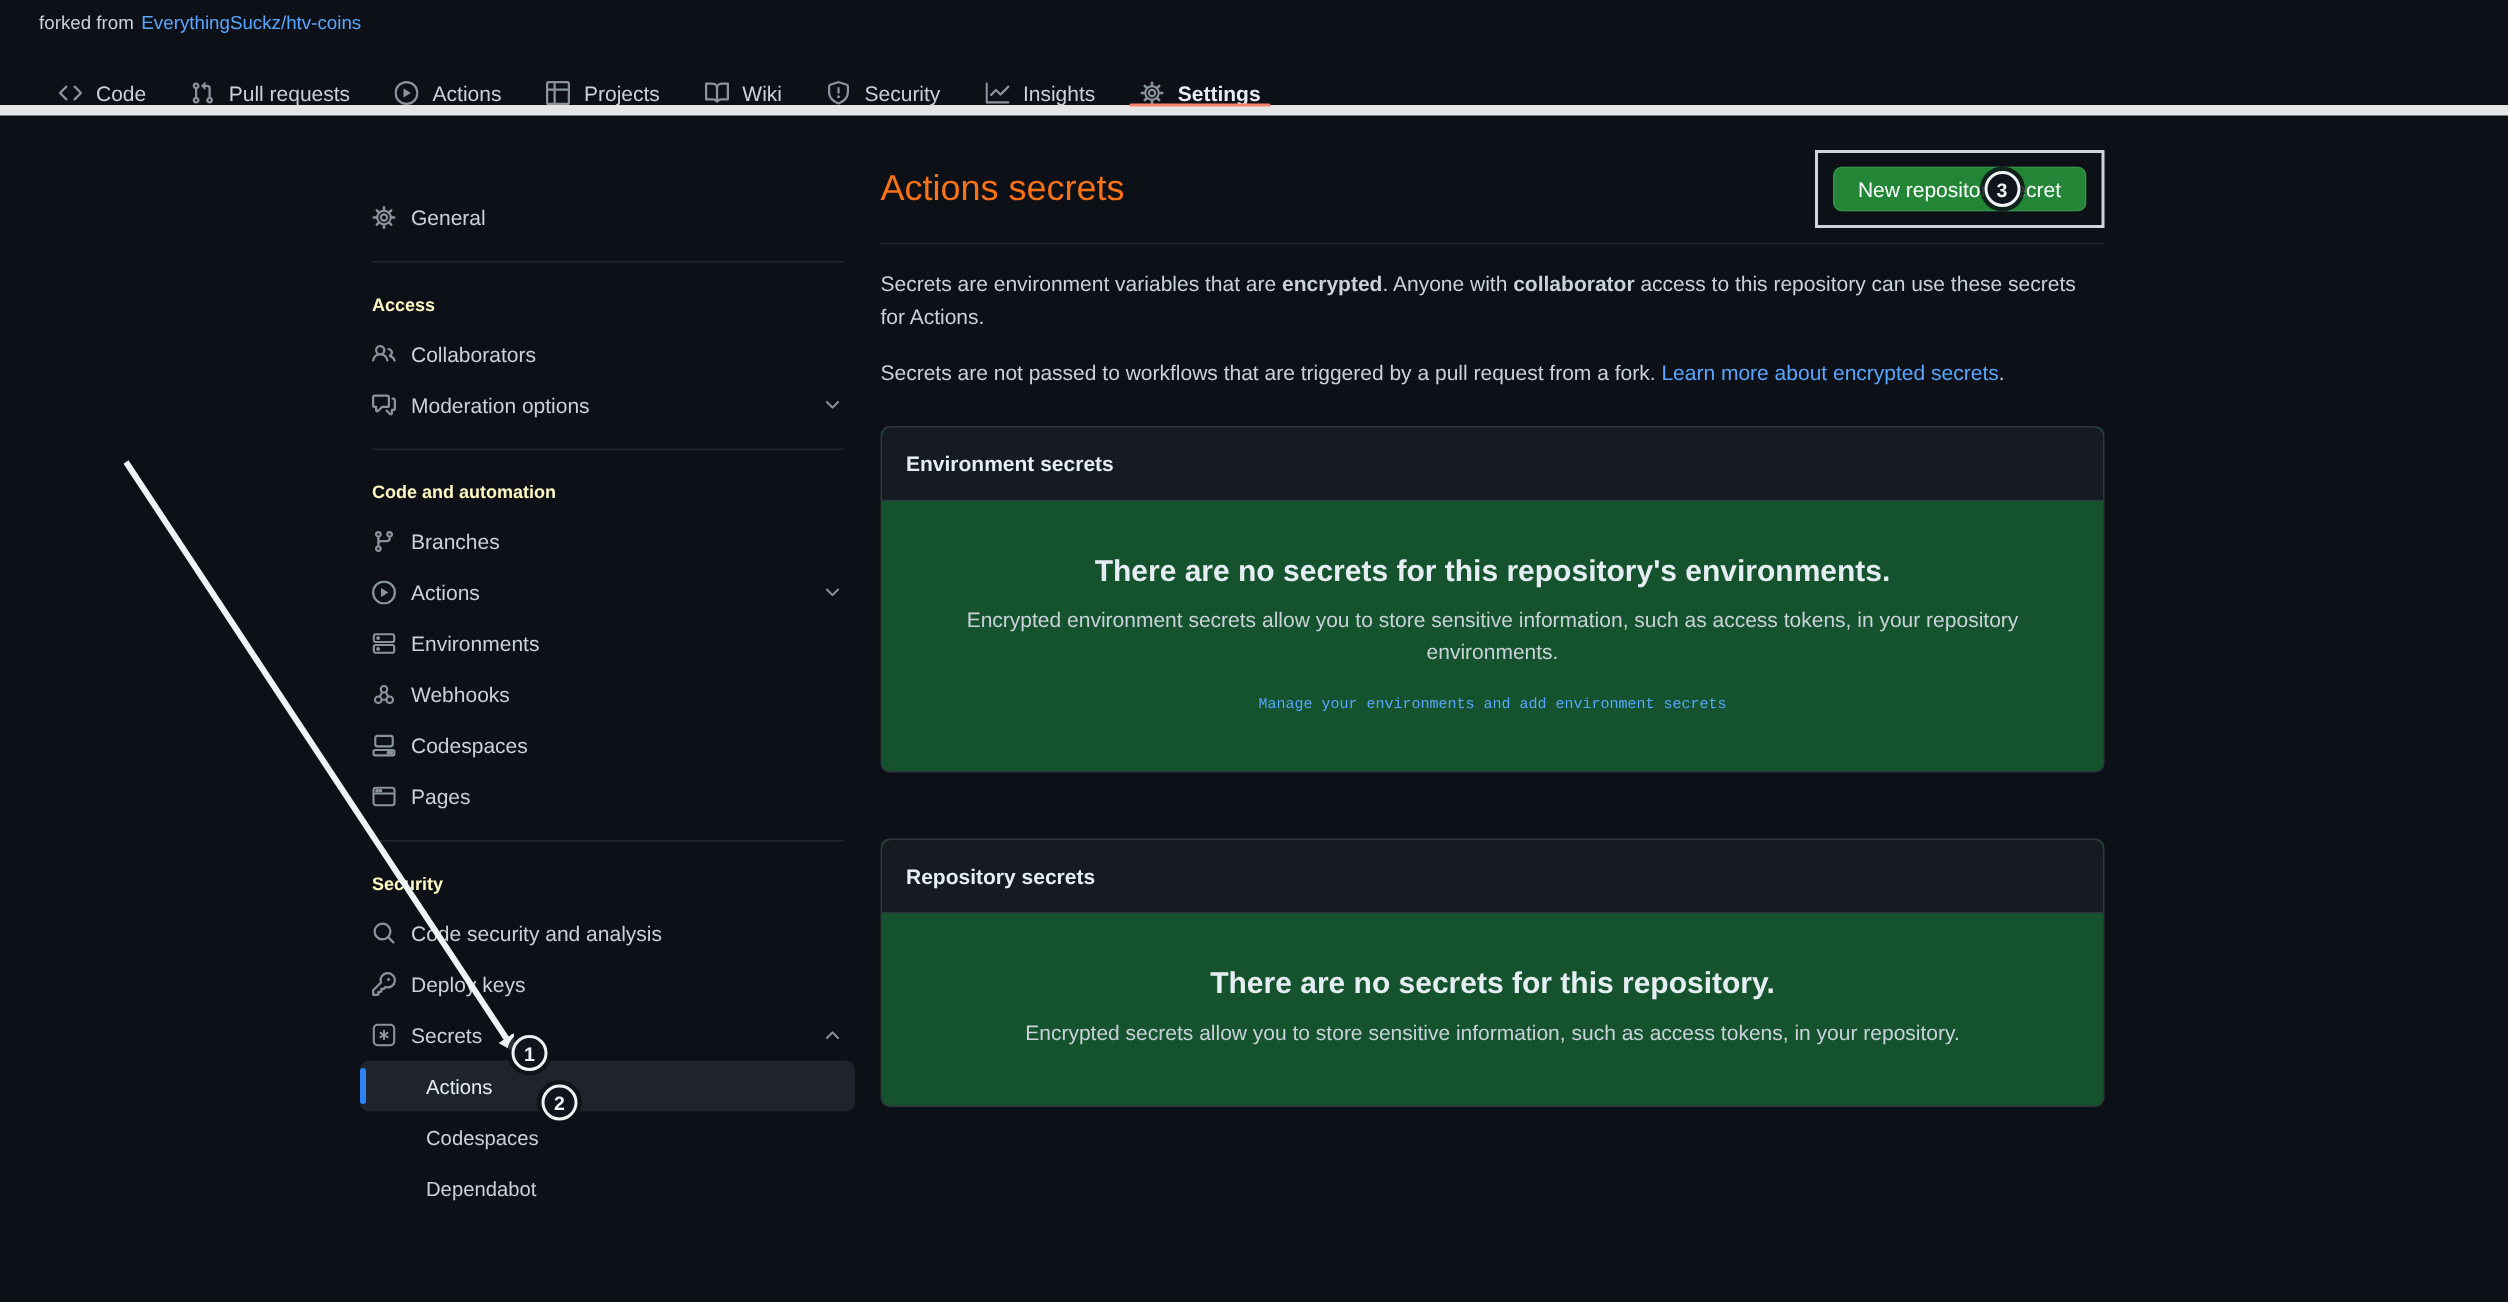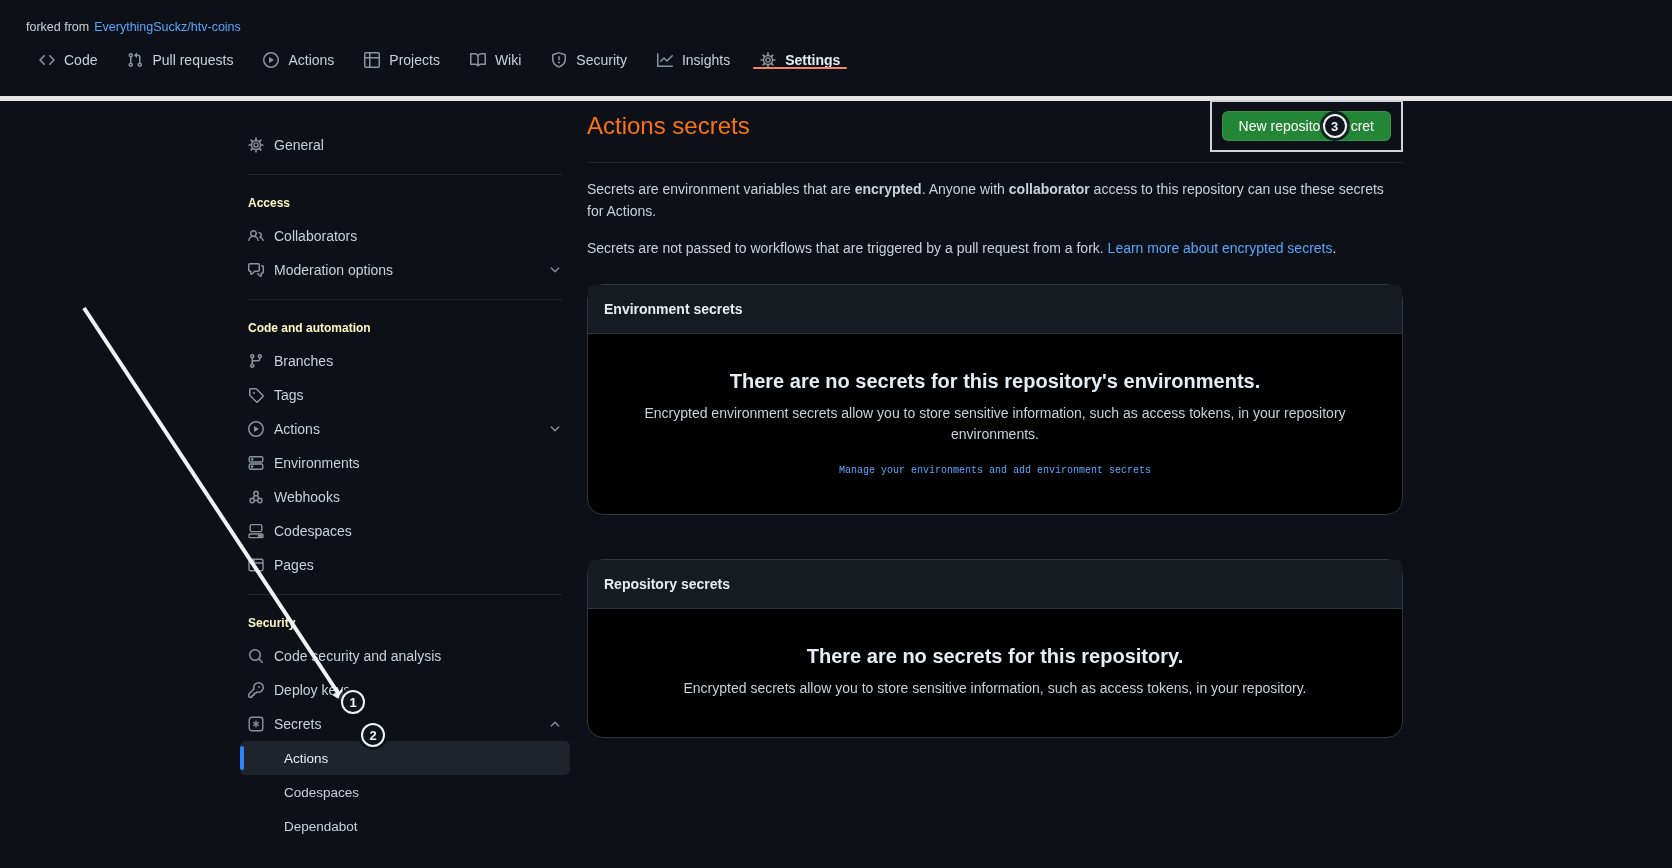--- a/index.html
+++ b/index.html
@@ -10,30 +10,30 @@
     font-family:"Liberation Sans", sans-serif;
     font-size:14px;
     position:relative;
     overflow:hidden;
   }
   a { text-decoration:none; cursor:pointer; }
   .link { color:#58a6ff; }
 
   
   .fork-note {
-    position:absolute; top:20px; left:26px;
+    position:absolute; top:8px; left:26px;
     font-size:12.5px; color:#c9d1d9;
     display:inline-flex; gap:5px; align-items:center;
   }
 
   
   .repo-tabs {
-    position:absolute; top:52px; left:0; right:0; height:49px;
-    display:flex; align-items:flex-start; padding-left:24px;
-    border-bottom:5px solid #e5e5e5;
+    position:absolute; top:28px; left:0; right:0; height:49px;
+    display:flex; align-items:flex-end; padding-left:24px;
+    border-bottom:7px solid #e5e5e5;
   }
   .tab {
     display:flex; align-items:center; gap:9px;
     padding:0 15px; color:#c9d1d9; position:relative;
   }
   .tab .tico { color:#8b949e; display:flex; align-items:center; }
   .tab.active { color:#e6edf3; font-weight:700; }
   .tab.active::after {
     content:""; position:absolute; left:8px; right:8px; bottom:-1px;
     height:2px; border-radius:3px; background:#f78166;
@@ -80,22 +80,22 @@
   .btn-primary {
     position:relative;
     background:#238636; color:#ffffff; border:1px solid rgba(240,246,252,0.1);
     border-radius:6px; padding:6px 16px; font-size:14px; font-weight:500;
     font-family:"Liberation Sans", sans-serif; cursor:pointer; white-space:nowrap;
   }
   .intro { font-size:14px; line-height:1.55; margin-bottom:16px; color:#c9d1d9; }
   .intro strong { font-weight:700; }
 
   .box {
-    border:1px solid #30363d; border-radius:16px; margin-top:24px;
-    background:#000000;
+    border:1px solid #30363d; border-radius:6px; margin-top:24px;
+    background:#14532d;
   }
   .box + .box { margin-top:44px; }
   .box-header {
     background:#161b22; border-bottom:1px solid #30363d;
     border-radius:6px 6px 0 0; padding:16px;
     font-weight:700; font-size:14px; color:#e6edf3;
   }
   .box-body { text-align:center; padding:36px 32px 38px; }
   .blank-title { font-size:20px; font-weight:700; color:#e6edf3; margin-bottom:10px; }
   .blank-desc { font-size:14px; line-height:1.5; color:#c9d1d9; }
@@ -257,28 +257,20 @@
     <span class="sico">
       <svg width="16" height="16" viewBox="0 0 16 16" fill="currentColor">
           <path d="M9.5 3.25a2.25 2.25 0 1 1 3 2.122V6A2.5 2.5 0 0 1 10 8.5H6a1 1 0 0 0-1 1v1.128a2.251 2.251 0 1 1-1.5 0V5.372a2.25 2.25 0 1 1 1.5 0v1.836A2.493 2.493 0 0 1 6 7h4a1 1 0 0 0 1-1v-.628A2.25 2.25 0 0 1 9.5 3.25Zm-6 0a.75.75 0 1 0 1.5 0 .75.75 0 0 0-1.5 0Zm8.25-.75a.75.75 0 1 0 0 1.5.75.75 0 0 0 0-1.5ZM4.25 12a.75.75 0 1 0 0 1.5.75.75 0 0 0 0-1.5Z"></path>
         </svg>
     </span>
     <span>Branches</span>
   </a>
   <a class="sb-item" href="#">
     <span class="sico">
       <svg width="16" height="16" viewBox="0 0 16 16" fill="currentColor">
-          <path d="M1 7.775V2.75C1 1.784 1.784 1 2.75 1h5.025c.464 0 .91.184 1.238.513l6.25 6.25a1.75 1.75 0 0 1 0 2.474l-5.026 5.026a1.75 1.75 0 0 1-2.474 0l-6.25-6.25A1.752 1.752 0 0 1 1 7.775Zm1.5 0c0 .066.026.13.073.177l6.25 6.25a.25.25 0 0 0 .354 0l5.025-5.025a.25.25 0 0 0 0-.354l-6.25-6.25a.25.25 0 0 0-.177-.073H2.75a.25.25 0 0 0-.25.25ZM6 5a1 1 0 1 1 0 2 1 1 0 0 1 0-2Z"></path>
-        </svg>
-    </span>
-    <span>Tags</span>
-  </a>
-  <a class="sb-item" href="#">
-    <span class="sico">
-      <svg width="16" height="16" viewBox="0 0 16 16" fill="currentColor">
           <path d="M8 0a8 8 0 1 1 0 16A8 8 0 0 1 8 0ZM1.5 8a6.5 6.5 0 1 0 13 0 6.5 6.5 0 0 0-13 0Zm4.879-2.773 4.264 2.559a.25.25 0 0 1 0 .428l-4.264 2.559A.25.25 0 0 1 6 10.559V5.442a.25.25 0 0 1 .379-.215Z"></path>
         </svg>
     </span>
     <span>Actions</span>
     <span class="sb-chevron">
       <svg width="14" height="14" viewBox="0 0 16 16" fill="currentColor">
           <path d="M12.78 5.22a.75.75 0 0 1 0 1.06l-4.25 4.25a.75.75 0 0 1-1.06 0L3.22 6.28a.75.75 0 1 1 1.06-1.06L8 8.94l3.72-3.72a.75.75 0 0 1 1.06 0Z"></path>
         </svg>
     </span>
   </a>

